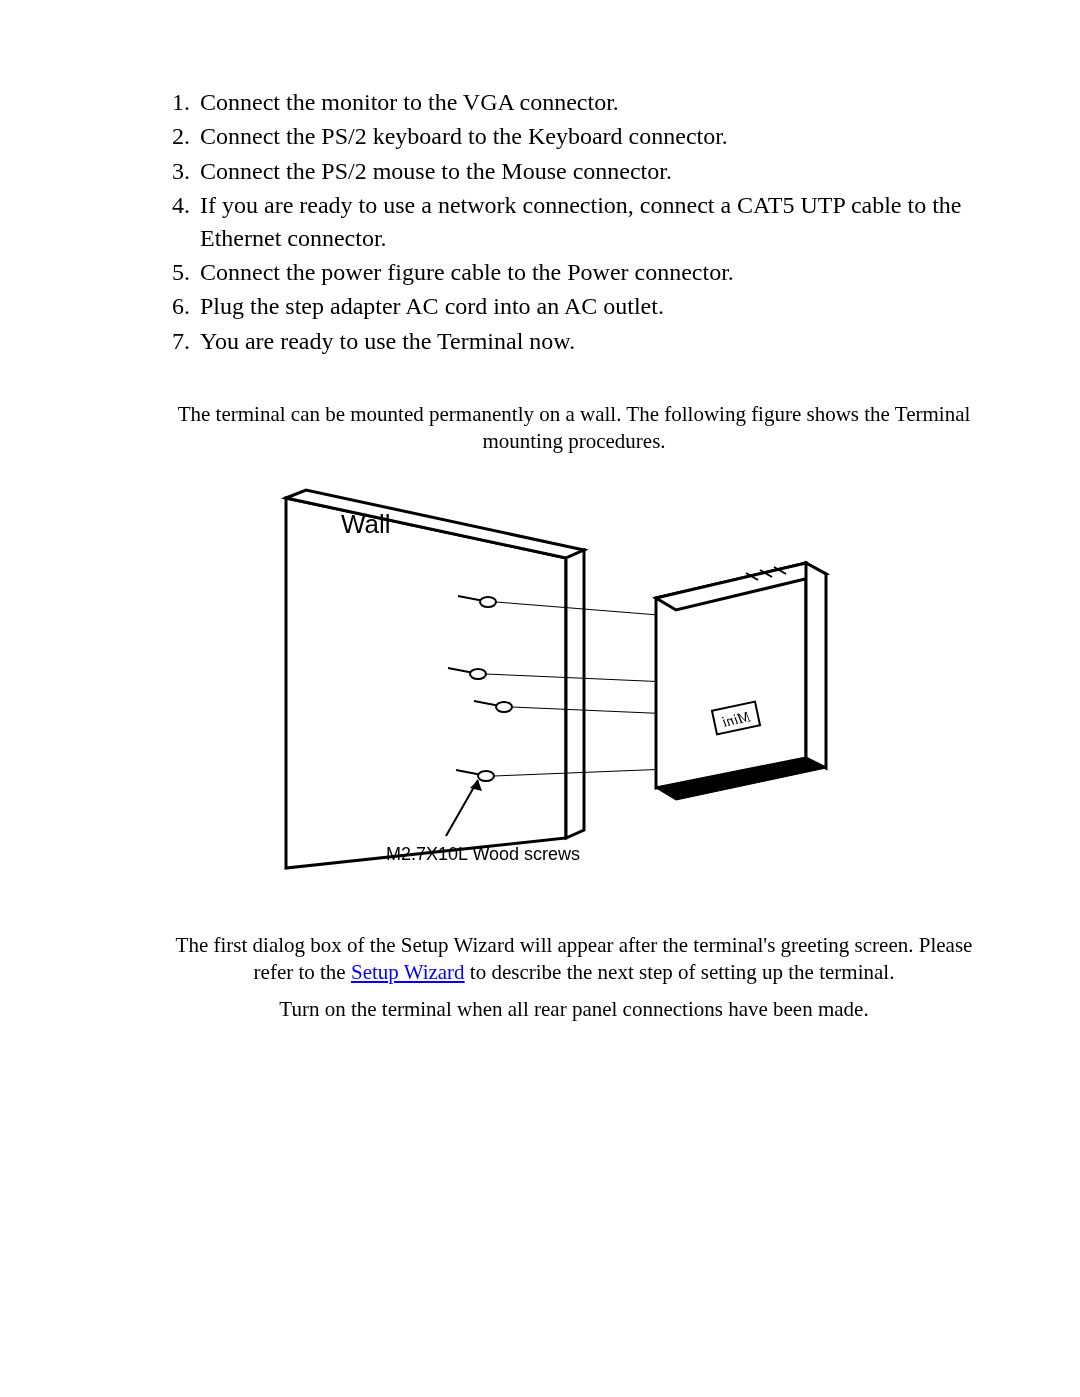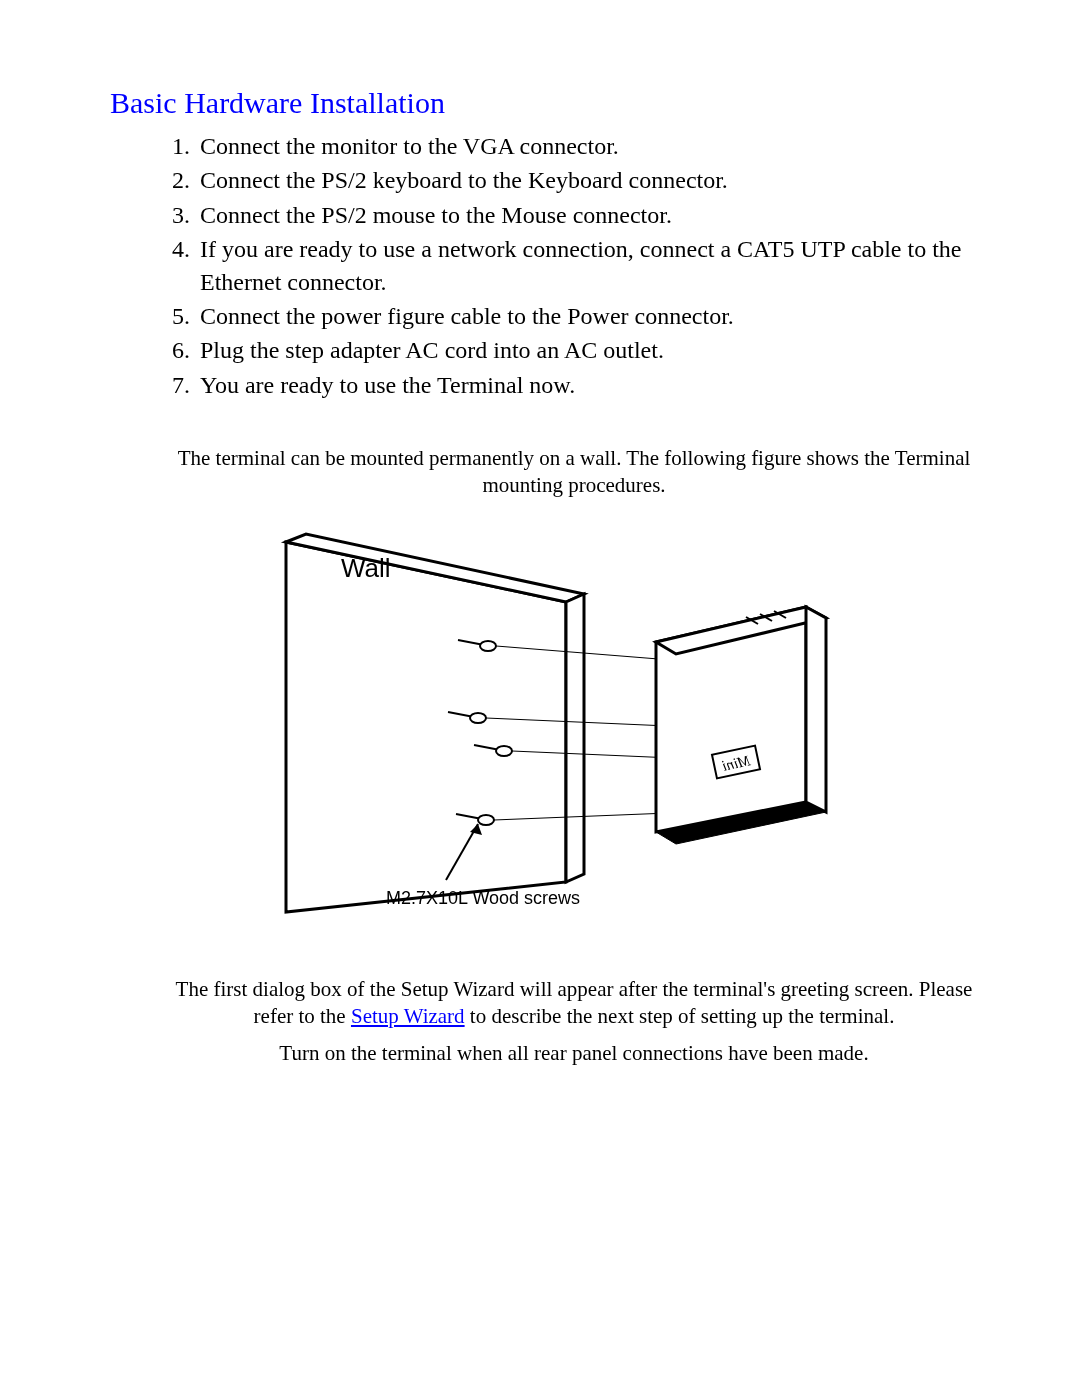--- a/index.html
+++ b/index.html
@@ -67,21 +67,20 @@
   svg.figure {
     display: block;
   }
 </style>
 </head>
 <body>
 
 <div class="page">
 
   <div class="section-block">
-    <h2 class="section-heading">Basic Hardware Installation</h2>
     <ol class="steps">
       <li>Connect the monitor to the VGA connector.</li>
       <li>Connect the PS/2 keyboard to the Keyboard connector.</li>
       <li>Connect the PS/2 mouse to the Mouse connector.</li>
       <li>If you are ready to use a network connection, connect a CAT5 UTP cable to the Ethernet connector.</li>
       <li>Connect the power figure cable to the Power connector.</li>
       <li>Plug the step adapter AC cord into an AC outlet.</li>
       <li>You are ready to use the Terminal now.</li>
     </ol>
   </div>

